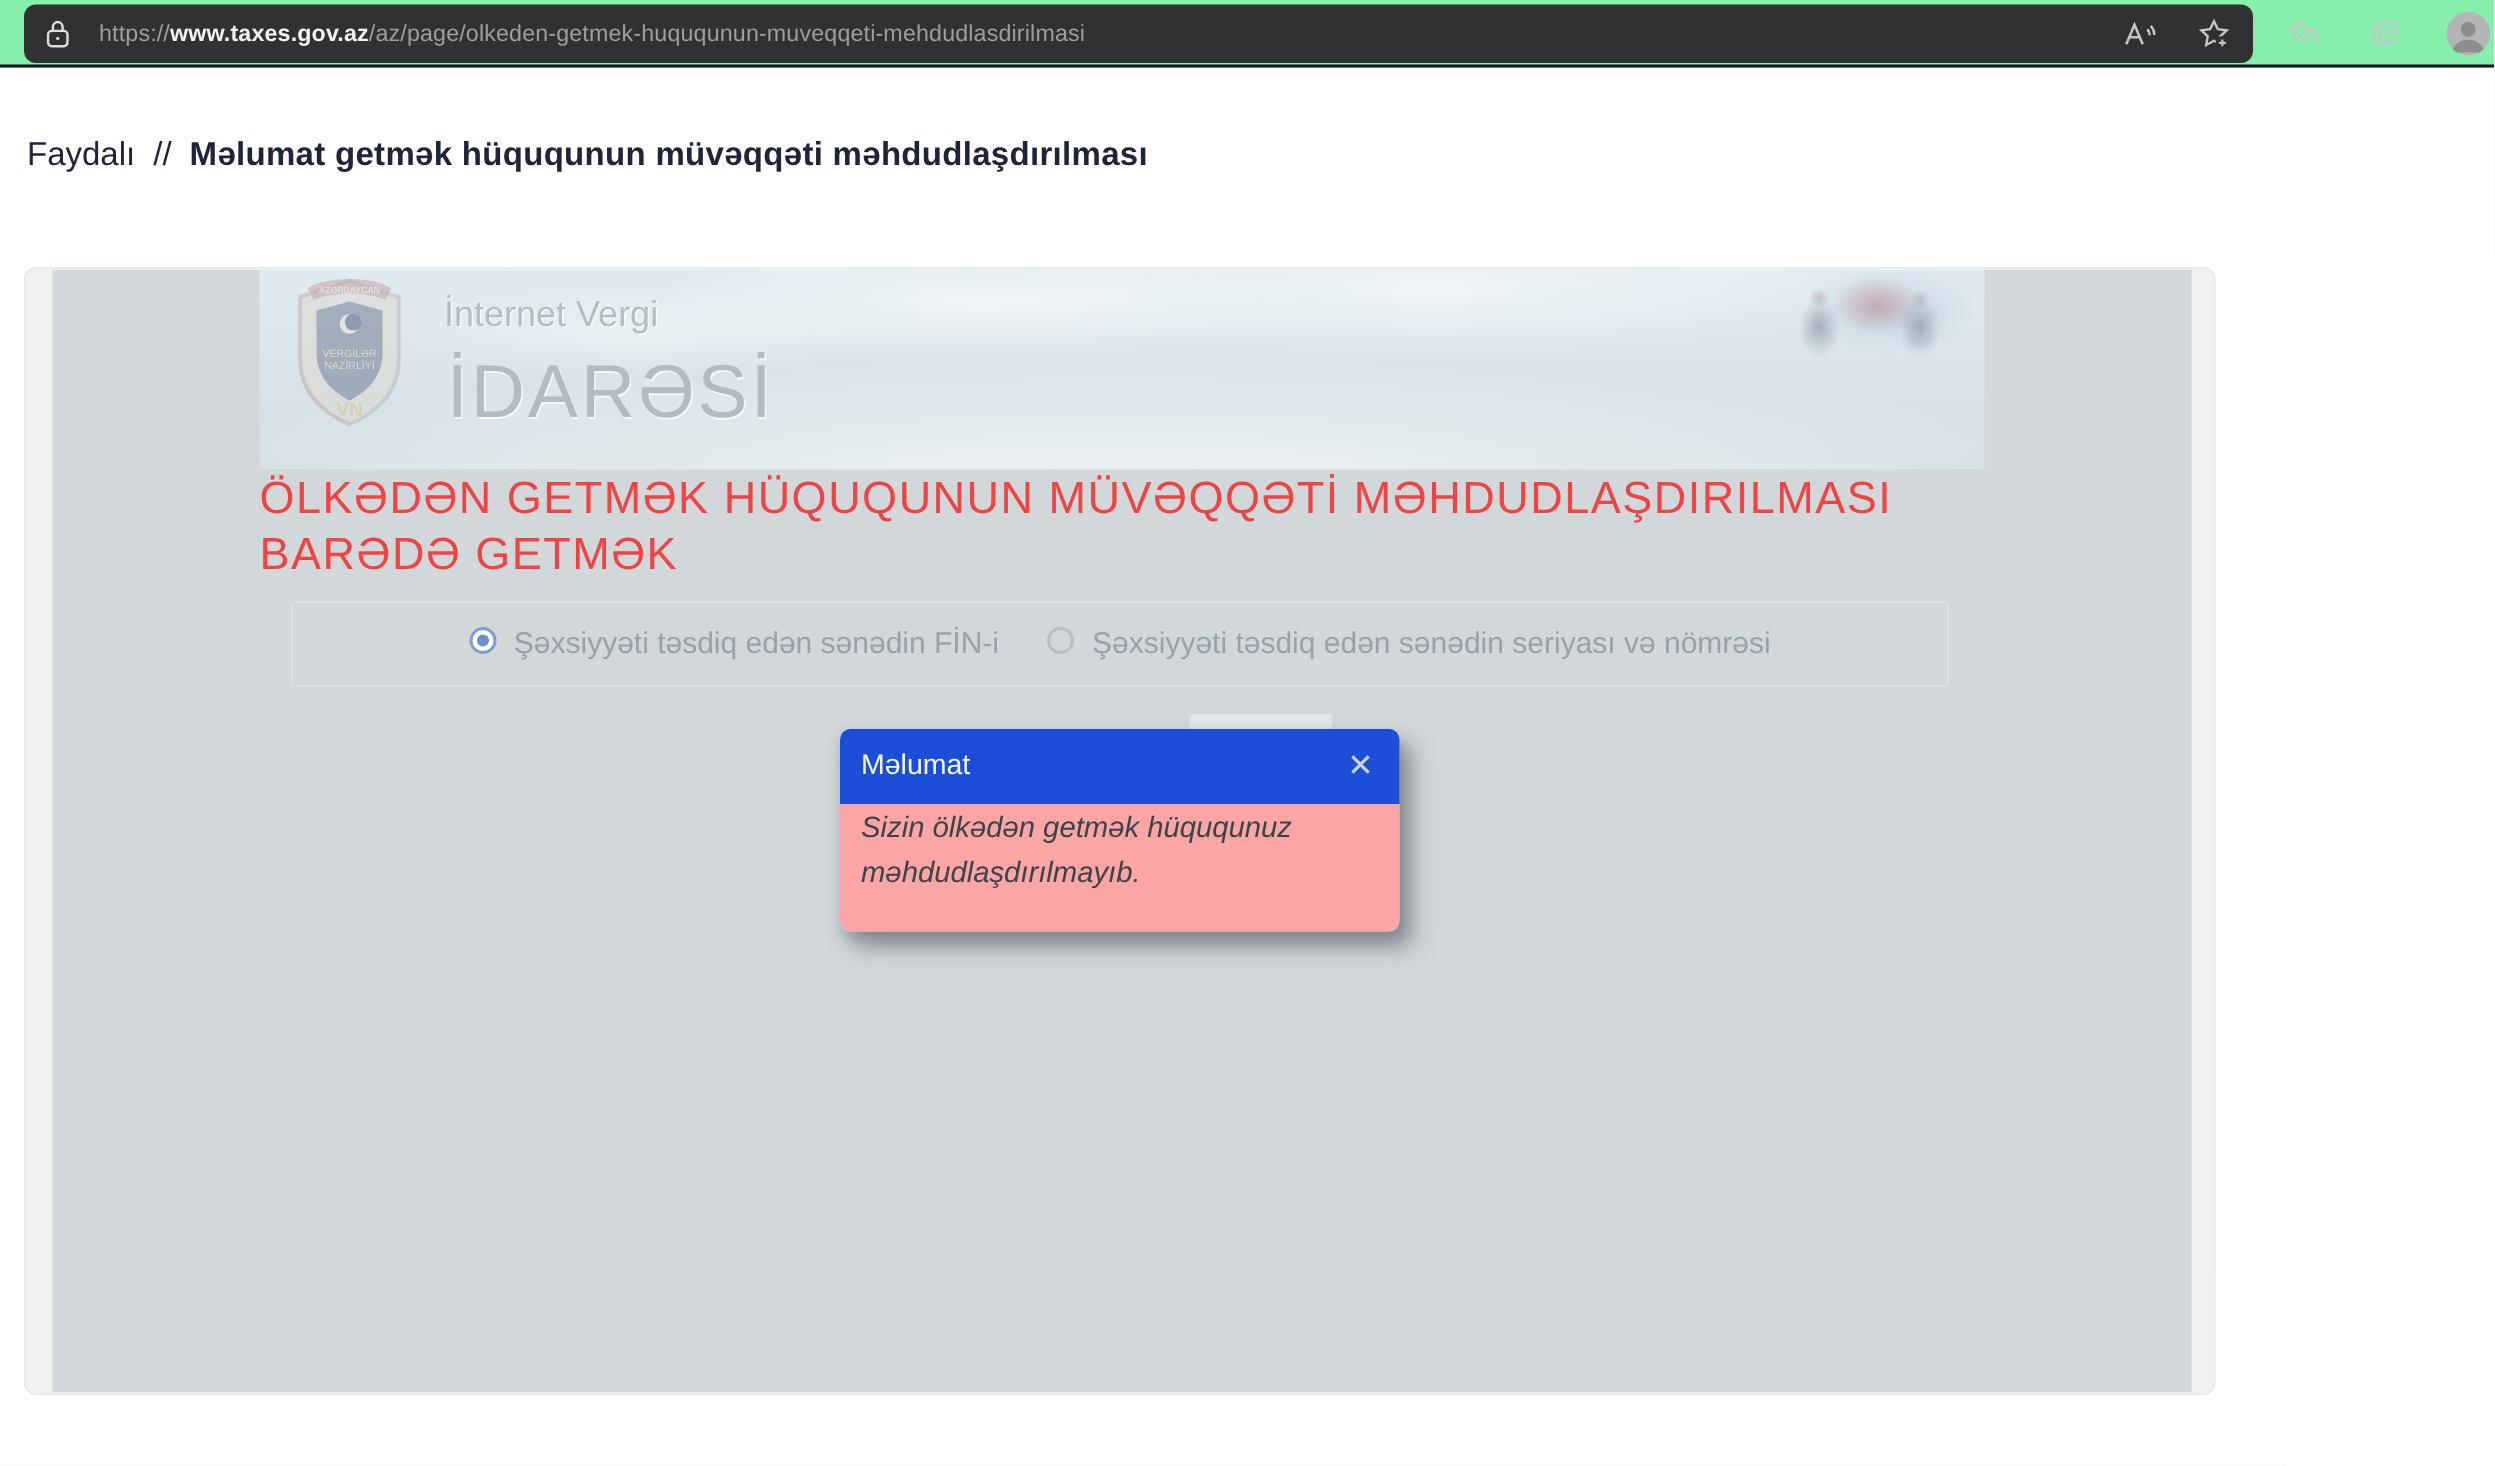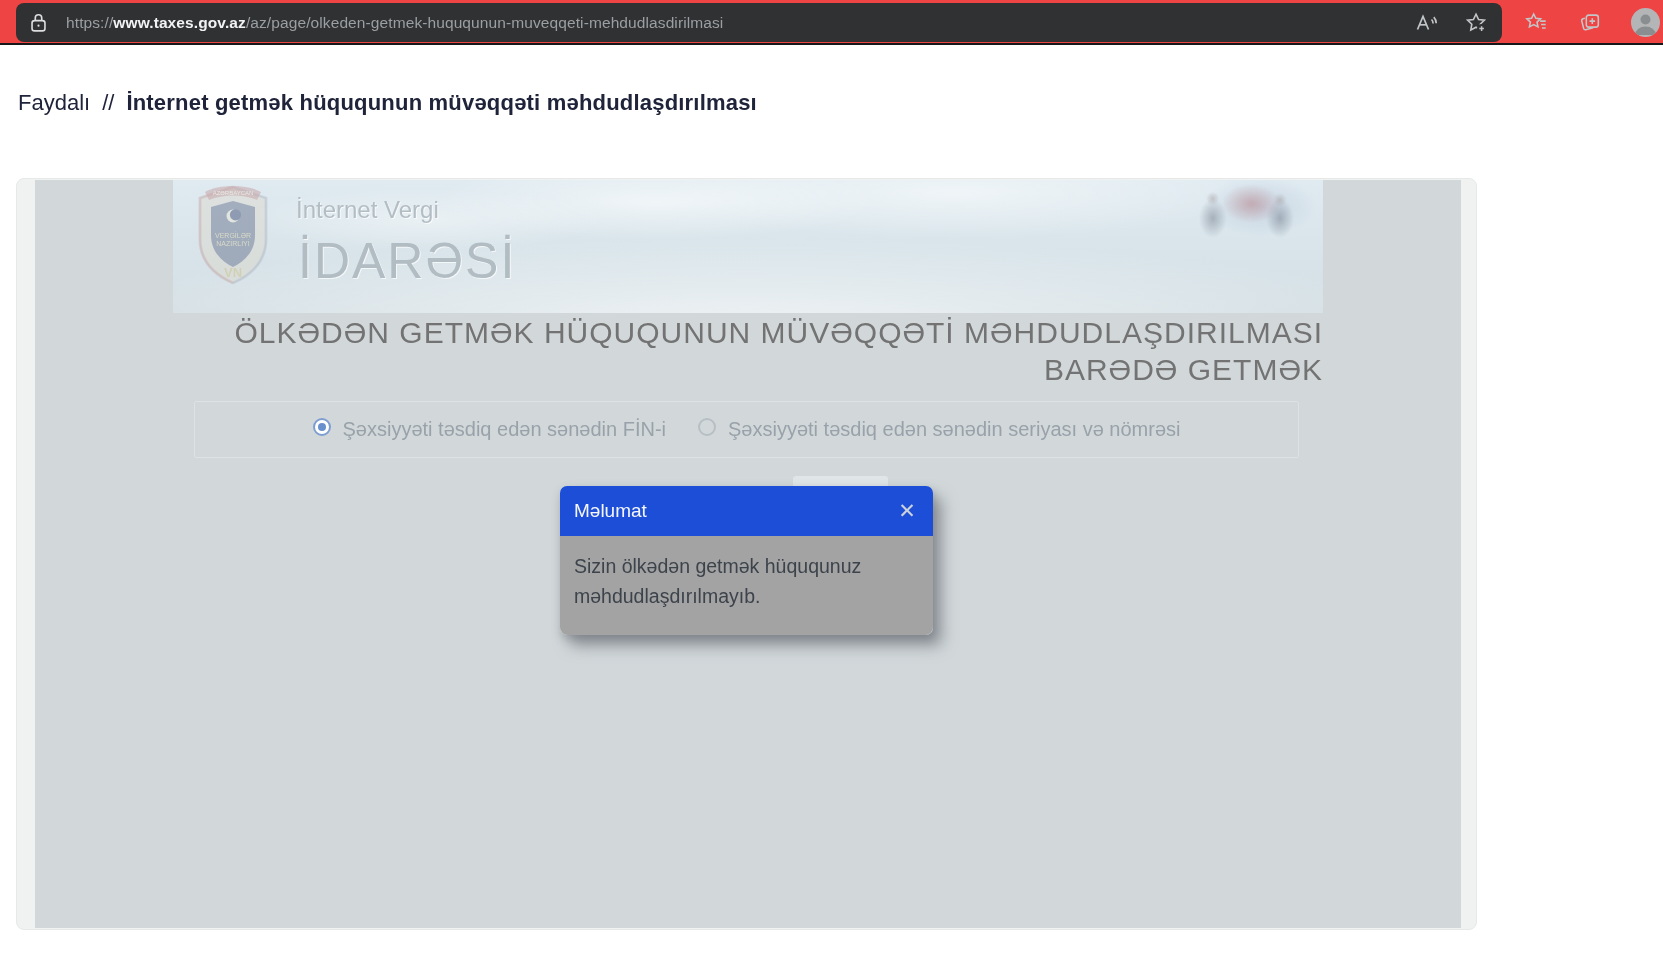--- a/index.html
+++ b/index.html
@@ -1,21 +1,21 @@
 <!DOCTYPE html>
 <html><head>
 <meta charset="utf-8">
 <style>
   * { margin:0; padding:0; box-sizing:border-box; }
   html,body { background:#fff; }
   body { font-family:"Liberation Sans", sans-serif; }
   #page { position:relative; width:1663px; height:977px; background:#ffffff; overflow:hidden; }
 
   
-  .toolbar { position:absolute; left:0; top:0; width:1663px; height:45px; background:#ef4444; border-bottom:2px solid #161718;text-align:right; }
+  .toolbar { position:absolute; left:0; top:0; width:1663px; height:45px; background:#86efac; border-bottom:2px solid #161718;text-align:right; }
   .address-field { position:absolute; left:16px; top:3px; width:1486px; height:39px; background:#2f3133; border-radius:8px; display:flex; align-items:center; }
   .lock-wrap { margin-left:13px; display:flex; align-items:center; }
   .url-text { margin-left:18px; font-size:15.5px; color:#9b9fa2; white-space:nowrap; letter-spacing:0.1px; }
   .url-text .domain { color:#f2f3f4; font-weight:bold; }
   .af-icons { margin-left:auto; margin-right:14px; display:flex; align-items:center; gap:26px; }
   .tb-icon { width:24px; height:24px; display:flex; align-items:center; justify-content:center; }
   .tb-abs { position:absolute; top:10px; }
   .avatar-circle { position:absolute; left:1631px; top:8px; width:29px; height:29px; border-radius:50%; background:#b3b5b7; overflow:hidden; }
 
   
@@ -39,41 +39,41 @@
   .brand2 { position:absolute; left:125px; top:52px; font-size:50px; font-weight:500; letter-spacing:2px; color:#b1bcc3; text-shadow:1px 1px 0 rgba(255,255,255,0.7); }
   .banner-photo { position:absolute; left:995px; top:0px; width:160px; height:62px; opacity:0.55;
     background:
       radial-gradient(ellipse 42px 28px at 52% 38%, rgba(158,42,42,0.5), transparent 70%),
       radial-gradient(ellipse 20px 28px at 28% 62%, rgba(42,52,72,0.55), transparent 70%),
       radial-gradient(ellipse 20px 28px at 70% 62%, rgba(42,52,72,0.55), transparent 70%),
       radial-gradient(ellipse 9px 9px at 28% 30%, rgba(120,100,95,0.5), transparent 75%),
       radial-gradient(ellipse 9px 9px at 70% 32%, rgba(120,100,95,0.5), transparent 75%),
       radial-gradient(ellipse 80px 42px at 58% 42%, rgba(110,130,180,0.35), transparent 72%); }
 
-  .portal-heading { position:absolute; left:173px; top:314px; width:1150px; text-align:right; color:#737373; }
+  .portal-heading { position:absolute; left:173px; top:314px; width:1150px; text-align:left; color:#ef4444; }
   .portal-heading .h-line { font-size:30px; line-height:37px; letter-spacing:1px; font-weight:400; }
 
   .radio-box { position:absolute; left:194px; top:401px; width:1105px; height:57px; border:1px solid #dde2e4; border-radius:2px; display:flex; align-items:center; justify-content:center; gap:32px; }
   .radio-opt { display:flex; align-items:flex-start; gap:12px; }
   .radio-circle { width:18px; height:18px; border-radius:50%; flex:0 0 auto; position:relative; }
   .radio-on  { border:2px solid #7e9ed2; background:#fff; }
   .radio-on::after { content:""; position:absolute; left:3px; top:3px; width:8px; height:8px; border-radius:50%; background:#6790cc; }
   .radio-off { border:2px solid #b7bfc5; background:transparent; }
   .radio-label { font-size:20px; color:#99a2aa; }
 
   
   .bg-fragment { position:absolute; left:793px; top:476px; width:95px; height:26px; background:#e0e5e7; border-radius:3px; z-index:5; }
 
   
   .modal { position:absolute; left:560px; top:486px; width:373px; z-index:10; border-radius:7px;
     box-shadow:9px 11px 15px rgba(98,104,111,0.6), 1px 4px 9px rgba(98,104,111,0.35); }
   .modal-header { height:50px; background:#1d4ed8; border-radius:7px 7px 0 0; display:flex; align-items:center; position:relative; }
   .modal-title { margin-left:14px; font-size:19px; color:#f5f7f9; }
   .modal-close { position:absolute; right:13px; top:12px; width:26px; height:26px; font-size:21px; line-height:26px; text-align:center; color:#ccd3d9; cursor:pointer; }
-  .modal-body { background:#a3a3a3; border-radius:0 0 8px 8px; padding:15px 14px 24px 14px; }
+  .modal-body { background:#fca5a5; border-radius:0 0 8px 8px; padding:1px 14px 24px 14px;font-style:italic; }
   .modal-text { font-size:19.5px; line-height:30px; color:#3d434b; width:330px; }
 
   svg { display:block; }
 </style>
 </head>
 <body>
 
 <div id="page">
 
   <div class="toolbar">
@@ -121,21 +121,21 @@
       <svg width="29" height="29" viewBox="0 0 29 29">
         <circle cx="14.5" cy="11.5" r="5" fill="#8b8e90"></circle>
         <path d="M4 27 a10.5 8.5 0 0 1 21 0 z" fill="#8b8e90"></path>
       </svg>
     </span>
   </div>
 
   <div class="breadcrumb">
     <span>Faydalı</span>
     <span class="sep">//</span>
-    <span class="bc-title">İnternet getmək hüququnun müvəqqəti məhdudlaşdırılması</span>
+    <span class="bc-title">Məlumat getmək hüququnun müvəqqəti məhdudlaşdırılması</span>
   </div>
 
   <div class="outer-card"></div>
   <div class="inner-panel"></div>
 
   <div class="banner">
     <span class="banner-logo">
       <svg width="80" height="102" viewBox="0 0 80 102">
         <path d="M40 3 L73 14 V55 C73 78 58 91 40 99 C22 91 7 78 7 55 V14 Z" fill="#dcd7ca" stroke="#b9b3a5" stroke-width="1.5"></path>
         <path d="M40 3 L73 14 V55 C73 78 58 91 40 99" fill="none" stroke="#9aa8c0" stroke-width="3" opacity="0.5"></path>

